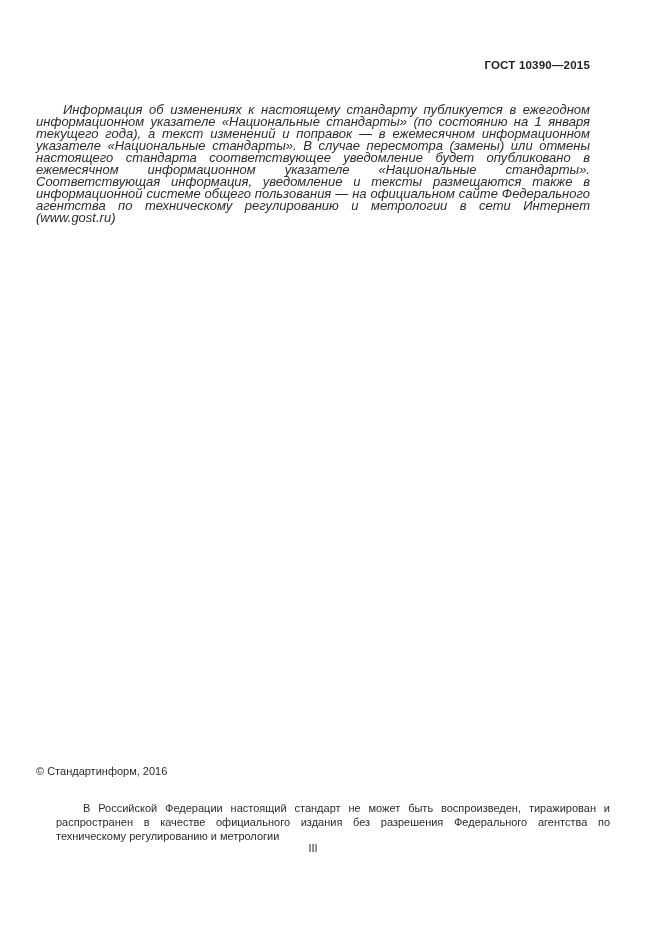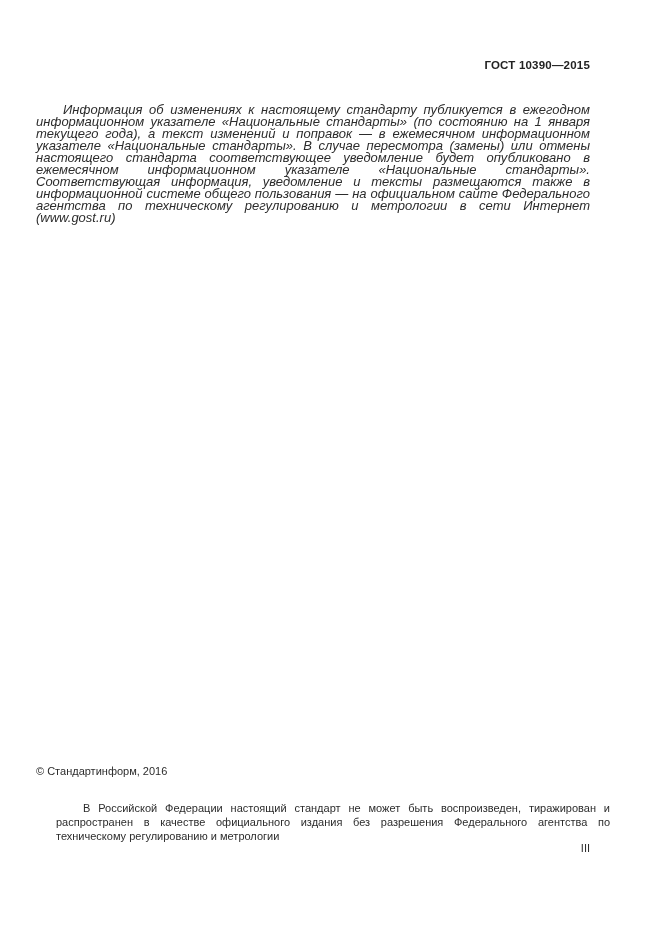--- a/index.html
+++ b/index.html
@@ -59,21 +59,21 @@
     text-align: justify;
     text-indent: 27px;
     color: #2c2c2c;
     margin-left: 20px;
   }
   .page-number {
     position: absolute;
     top: 842px;
     left: 36px;
     width: 554px;
-    text-align: right;
+    text-align: center;
     font-size: 11px;
     color: #2c2c2c;
   }
 </style>
 </head>
 <body>
 
 <div class="page">
 
   <div class="doc-header">ГОСТ 10390—2015</div>

